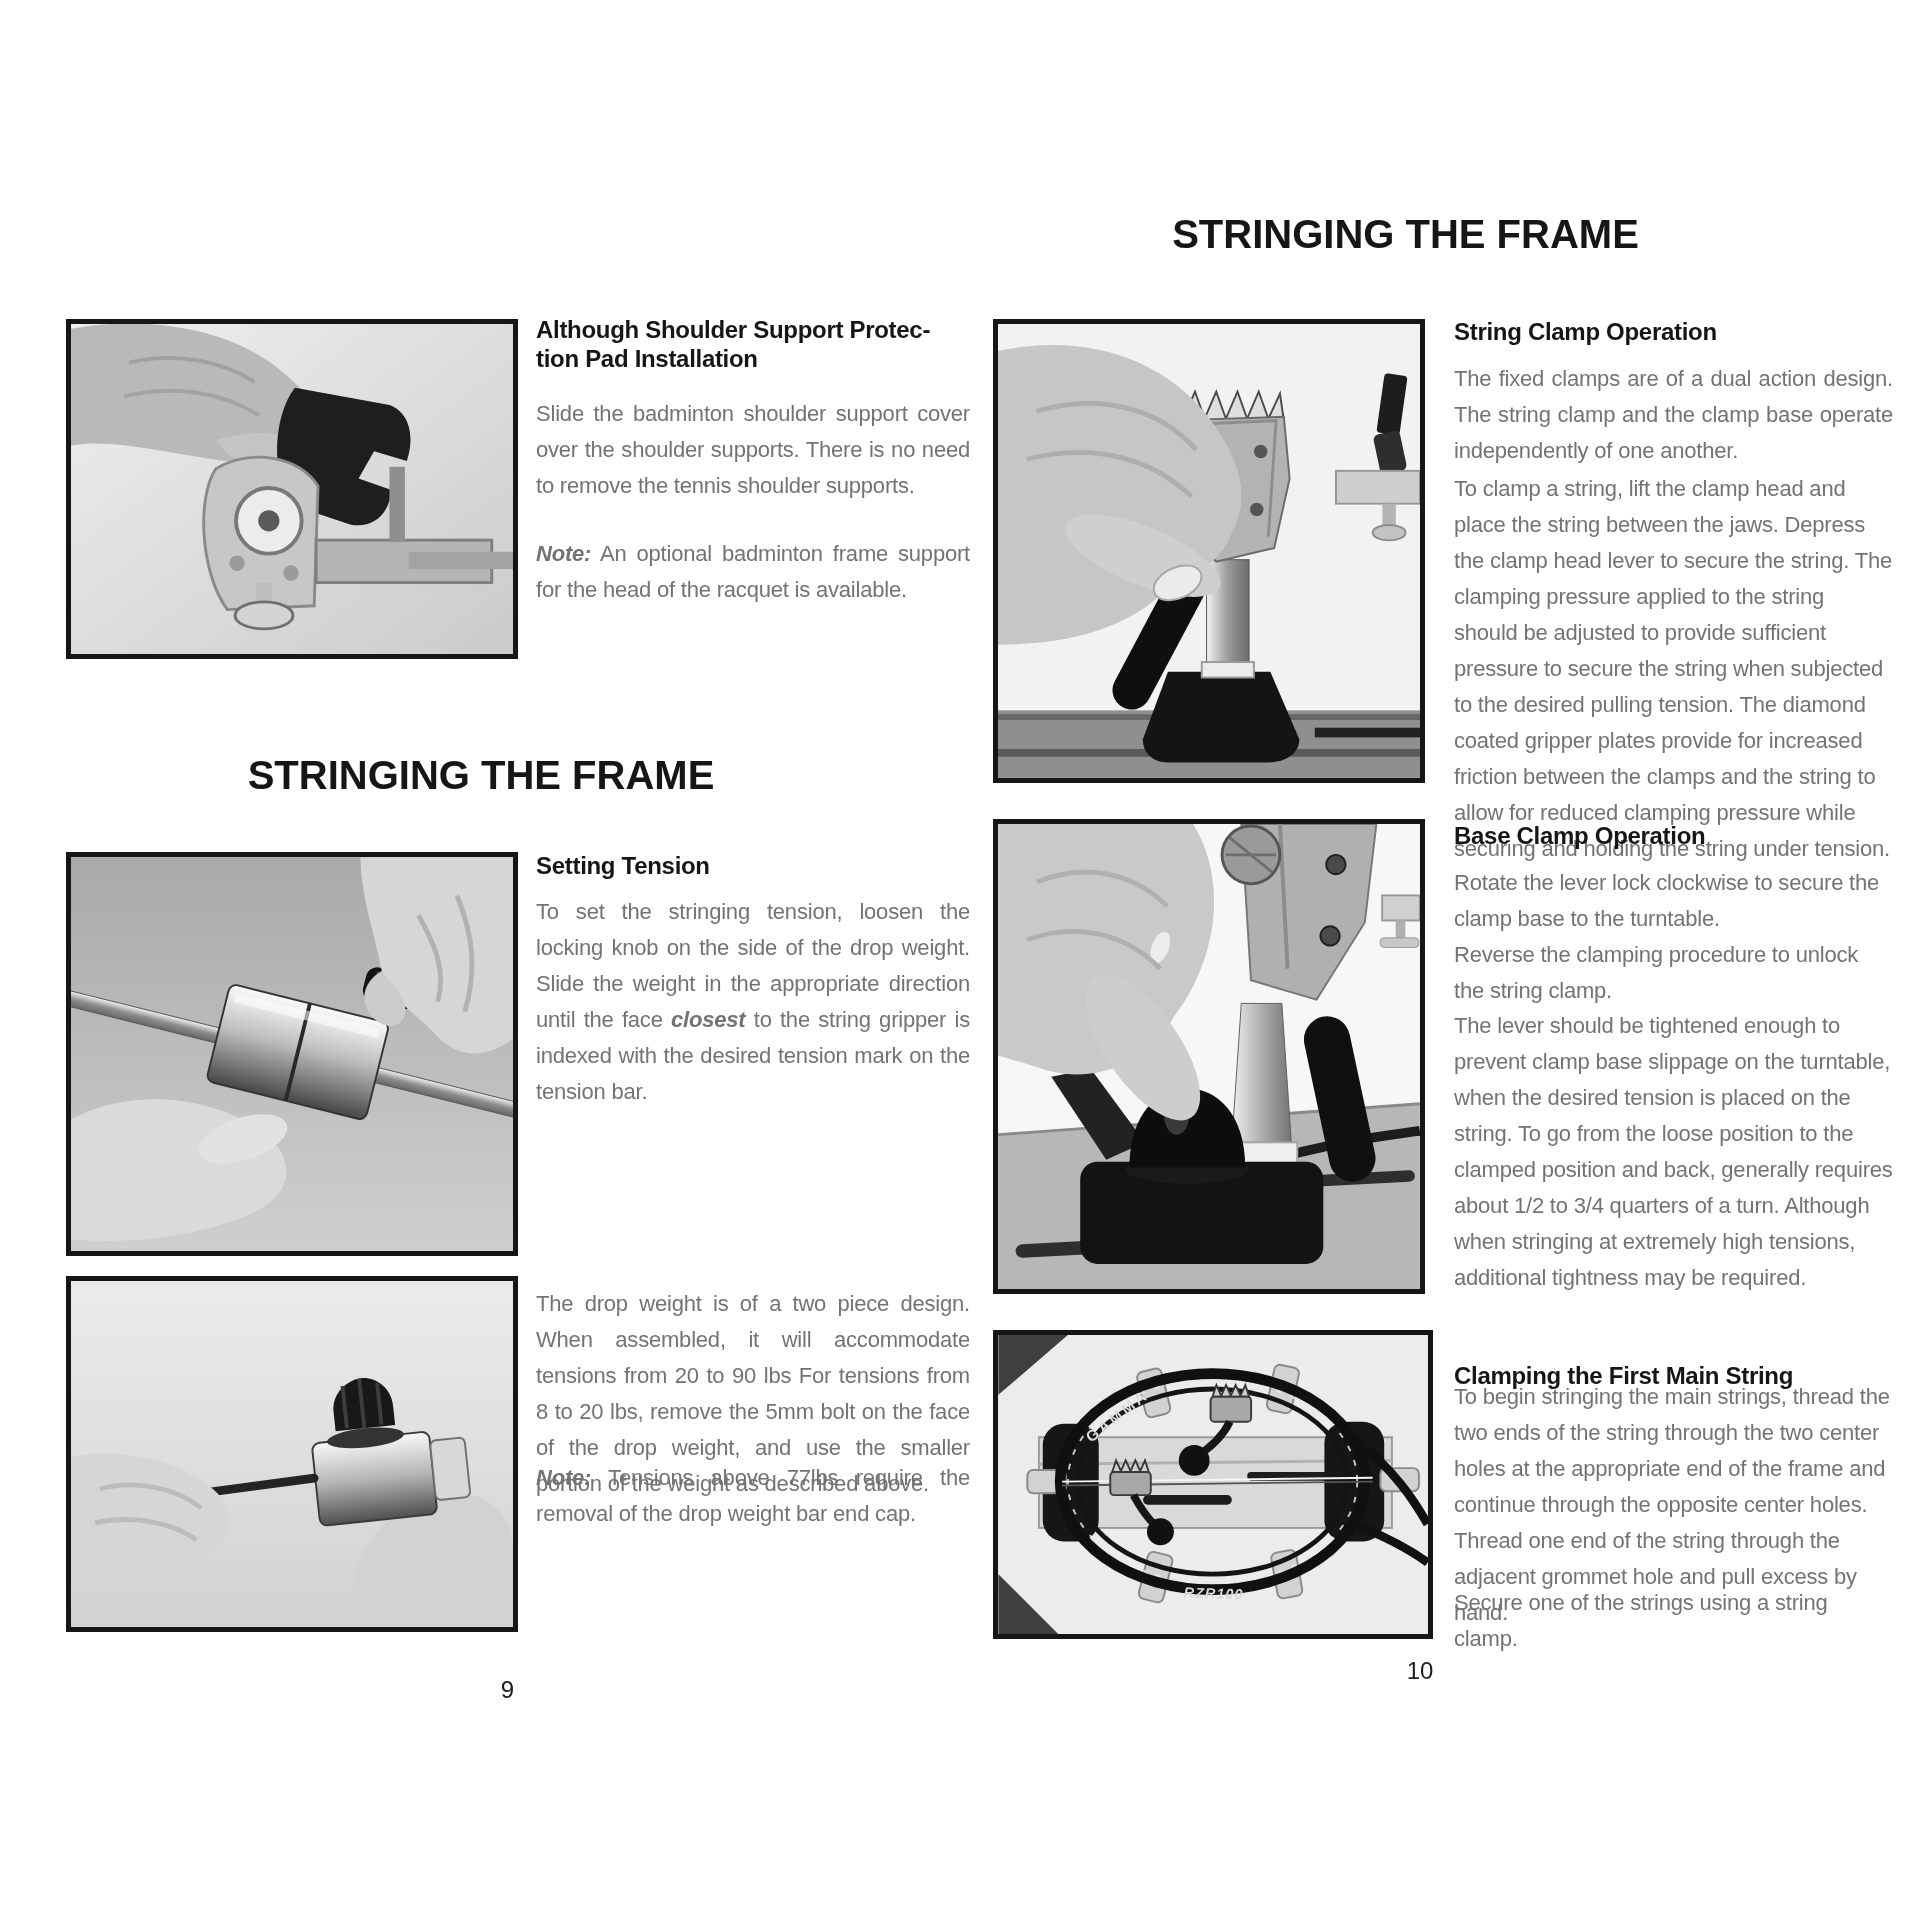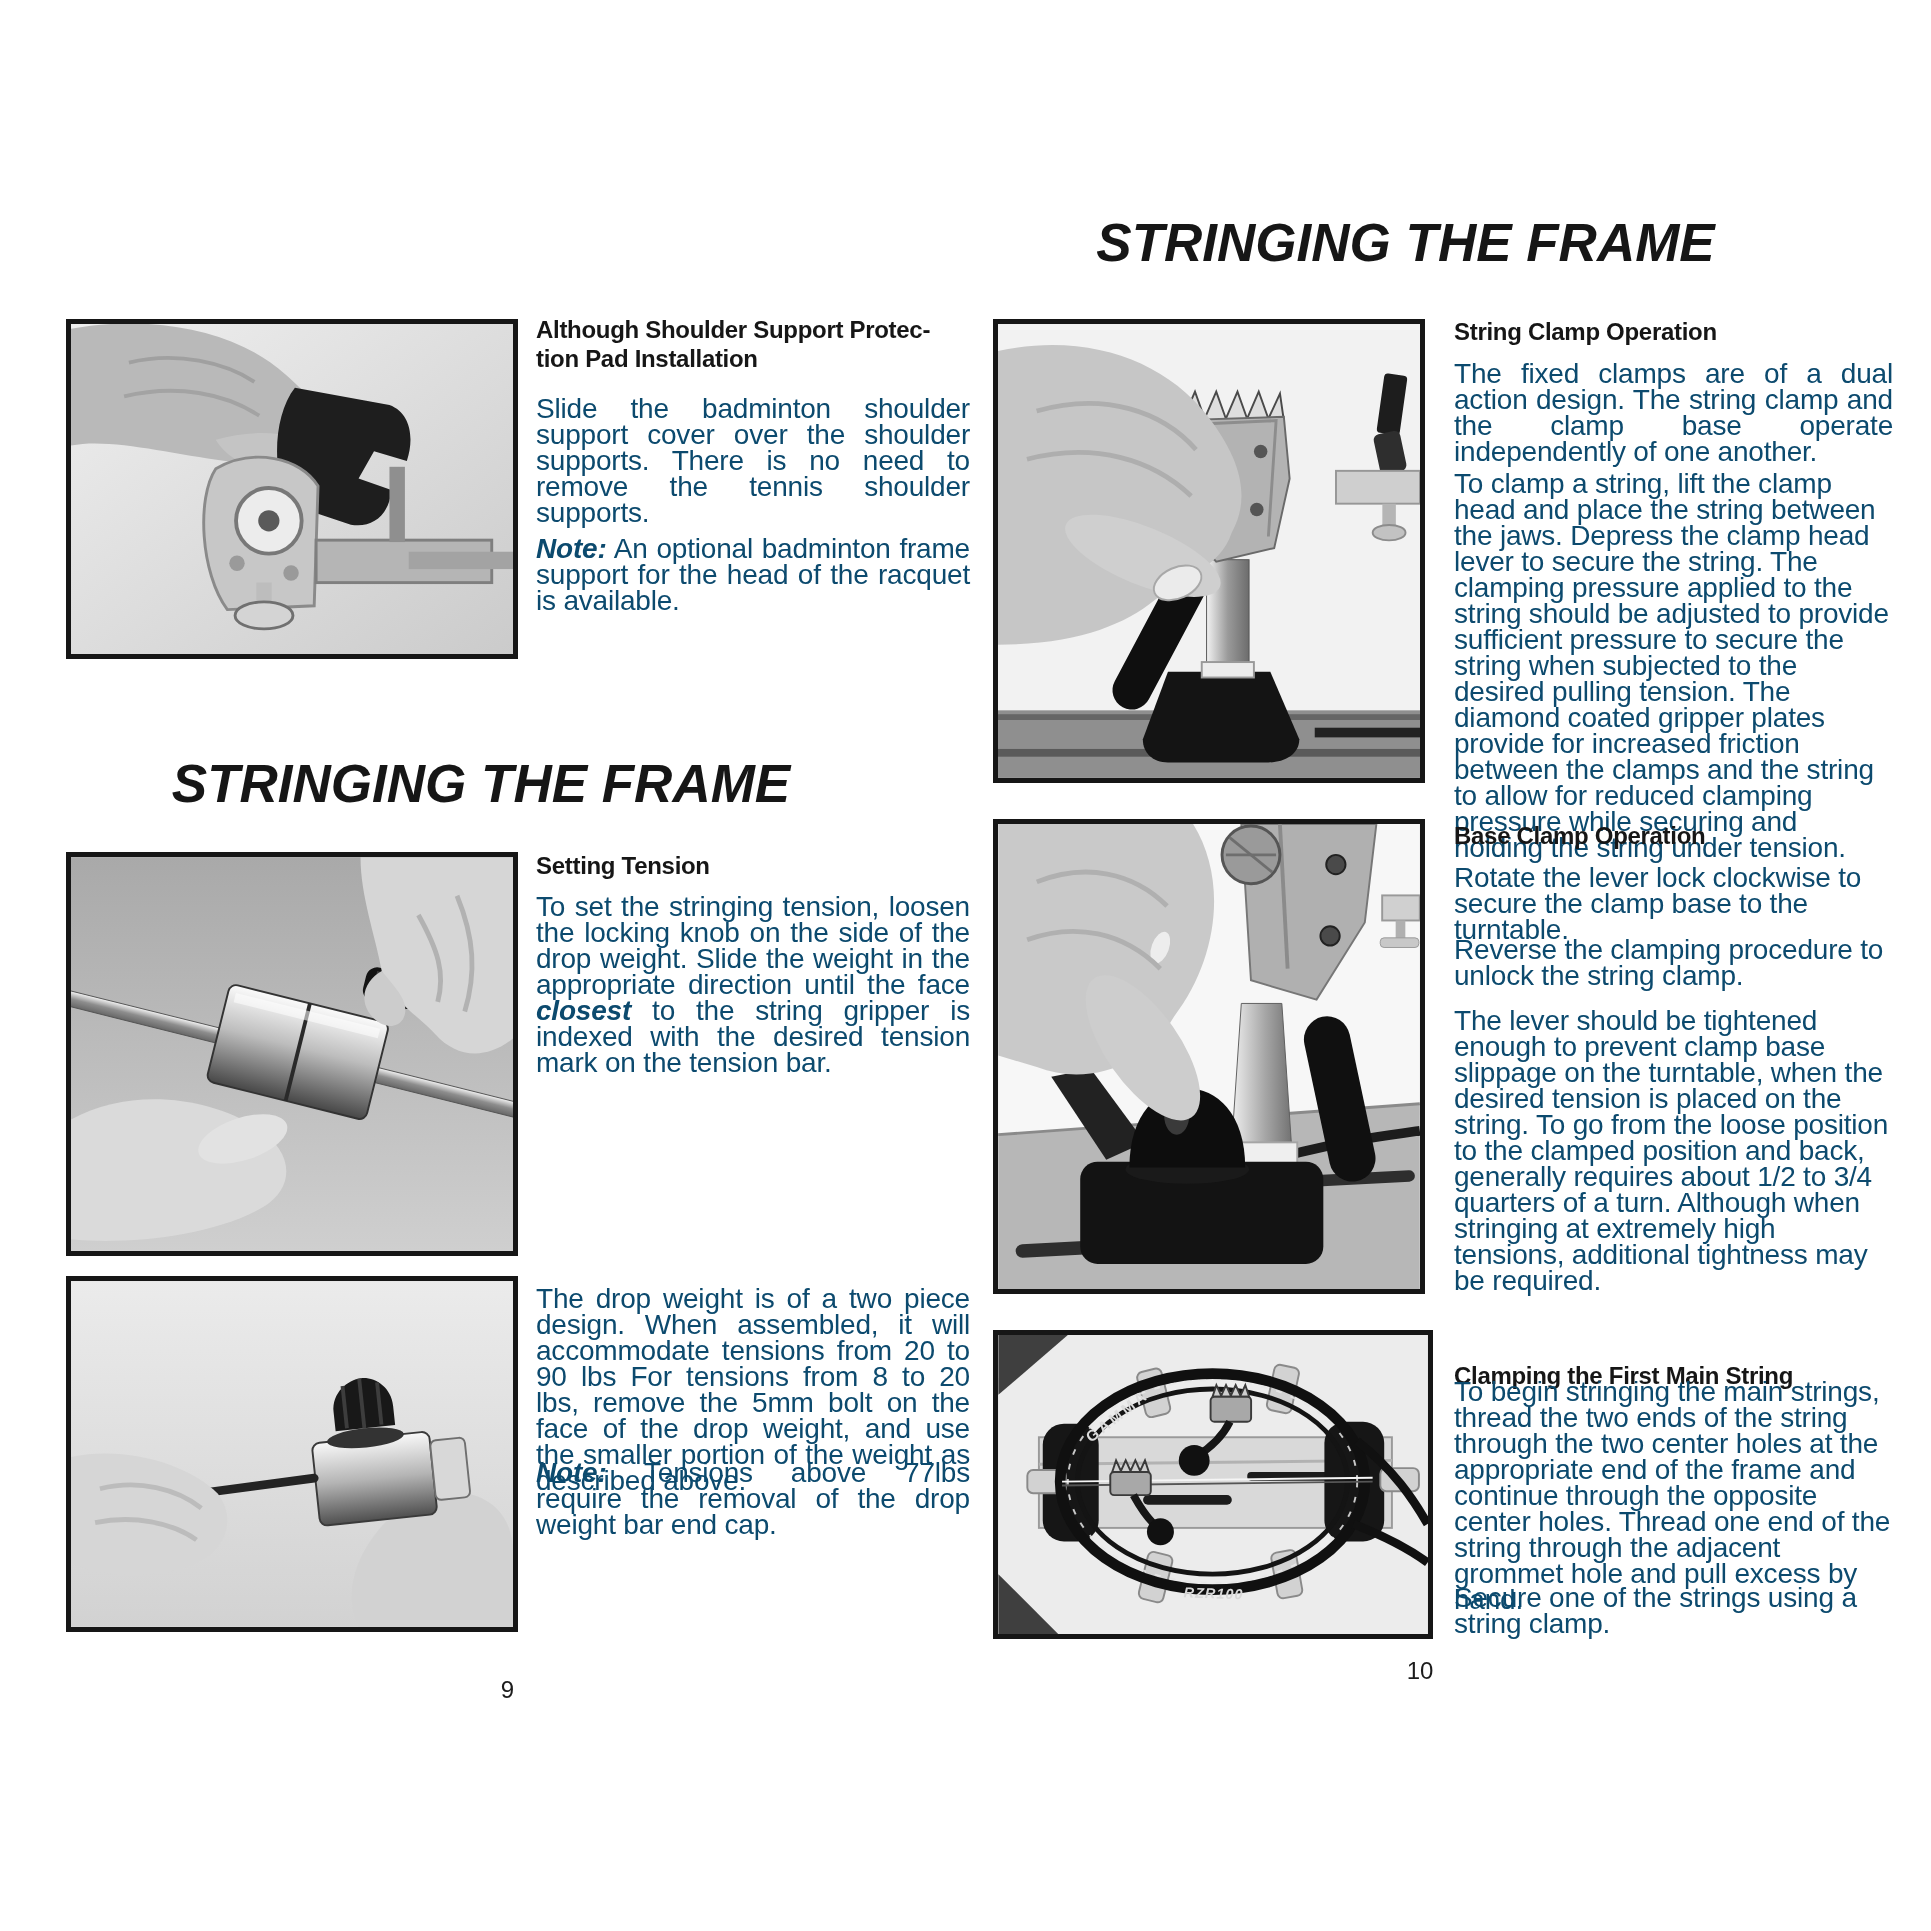--- a/index.html
+++ b/index.html
@@ -6,29 +6,29 @@
   #canvas{
     position:relative;width:1931px;height:1931px;background:#ffffff;
     font-family:"Liberation Sans", sans-serif;color:#1c1c1c;overflow:hidden;
   }
   .abs{position:absolute;}
   .photo{
     position:absolute;border:5.8px solid #161616;background:#e0e0e0;overflow:hidden;
   }
   .photo svg{display:block;width:100%;height:100%;}
   .big-title{
-    font-size:53px;font-weight:bold;text-align:center;letter-spacing:0px;
-    color:#161616;white-space:nowrap;font-style:italic;
+    font-size:40px;font-weight:bold;text-align:center;letter-spacing:0px;
+    color:#161616;white-space:nowrap;
   }
   .sec-heading{
     font-size:24px;font-weight:bold;line-height:1.22;color:#161616;letter-spacing:-0.3px;
   }
   .sec-heading .hl{display:block;}
   .body-text{
-    font-size:28px;line-height:26px;letter-spacing:-0.2px;color:#0c4a6e;
+    font-size:22px;line-height:36px;letter-spacing:-0.2px;color:#737373;
   }
   .just{text-align:justify;}
   .note-label{font-weight:bold;font-style:italic;}
   .emph{font-weight:bold;font-style:italic;}
   .page-num{font-size:24px;color:#1c1c1c;}
 </style>
 </head>
 <body>
 
 <div id="canvas">

